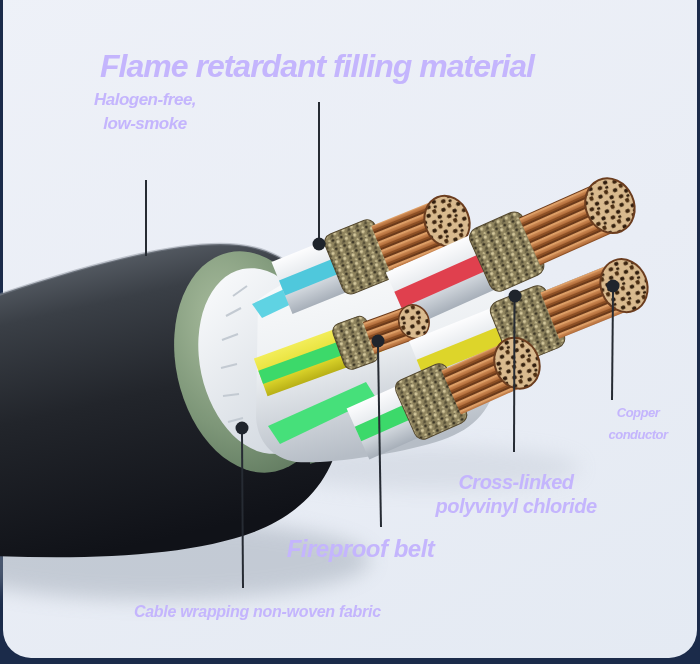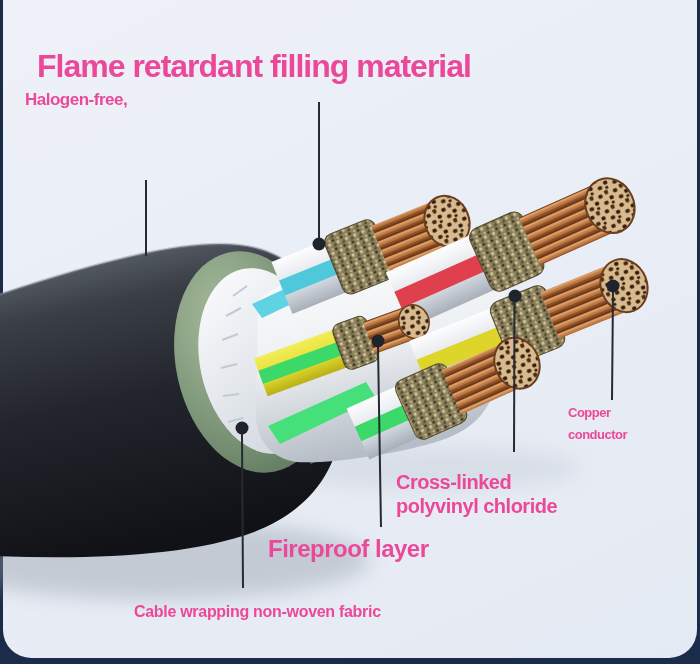--- a/index.html
+++ b/index.html
@@ -8,22 +8,22 @@
     background:#1b2b4a;
     font-family:"Liberation Sans", sans-serif;
   }
   .card{
     position:absolute;left:3px;top:-30px;width:694px;height:688px;
     border-radius:28px;
     background:linear-gradient(155deg,#eef1f8 0%,#e9edf5 55%,#e4eaf3 100%);
   }
   svg.scene{position:absolute;left:0;top:0;}
   .label{
-    position:absolute;color:#ec4899;text-align:left;
-    font-weight:800;letter-spacing:-0.5px;line-height:1.05;
+    position:absolute;color:#c4b5fd;text-align:center;
+    font-weight:800;letter-spacing:-0.5px;line-height:1.05;font-style:italic;
     -webkit-font-smoothing:antialiased;
   }
   .label div{white-space:nowrap;}
   .lbl-title{left:37px;top:50px;width:560px;font-size:32px;letter-spacing:-1px;}
   .lbl-jacket{left:25px;top:88px;width:240px;font-size:17px;line-height:24px;}
   .lbl-copper{left:568px;top:402px;width:140px;font-size:13px;line-height:22px;}
   .lbl-insulation{left:396px;top:470px;width:240px;font-size:20px;line-height:24px;}
   .lbl-fireproof{left:268px;top:536px;width:185px;font-size:24px;}
   .lbl-fabric{left:134px;top:596px;width:220px;font-size:16px;font-weight:700;letter-spacing:-0.3px;margin-top:8px;}
 </style>
@@ -177,31 +177,32 @@
     <circle cx="242" cy="428" r="6.5"></circle>
   </g>
 </svg>
 
 <div class="label lbl-title">
   <div>Flame retardant filling material</div>
 </div>
 
 <div class="label lbl-jacket">
   <div>Halogen-free,</div>
+  <div>low-smoke</div>
 </div>
 
 <div class="label lbl-copper">
   <div>Copper</div>
   <div>conductor</div>
 </div>
 
 <div class="label lbl-insulation">
   <div>Cross-linked</div>
   <div>polyvinyl chloride</div>
 </div>
 
 <div class="label lbl-fireproof">
-  <div>Fireproof layer</div>
+  <div>Fireproof belt</div>
 </div>
 
 <div class="label lbl-fabric">
   <div>Cable wrapping non-woven fabric</div>
 </div>
 
 </body></html>

